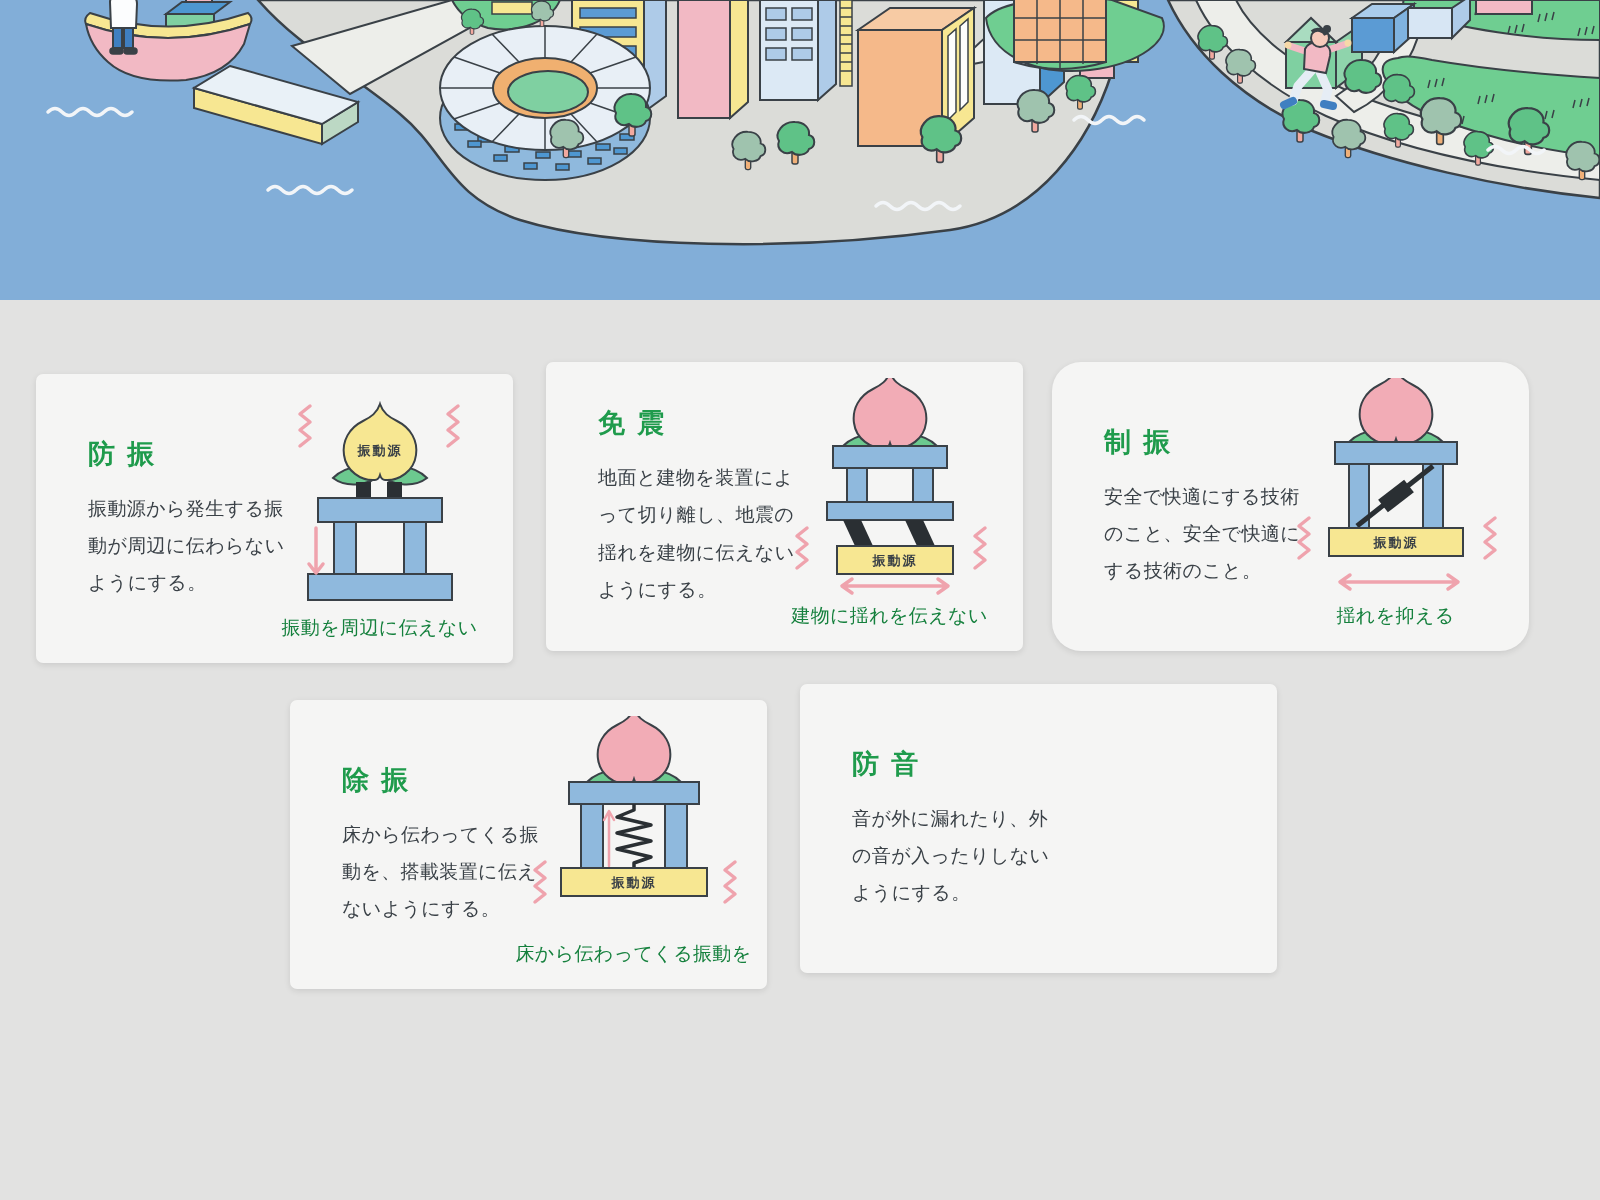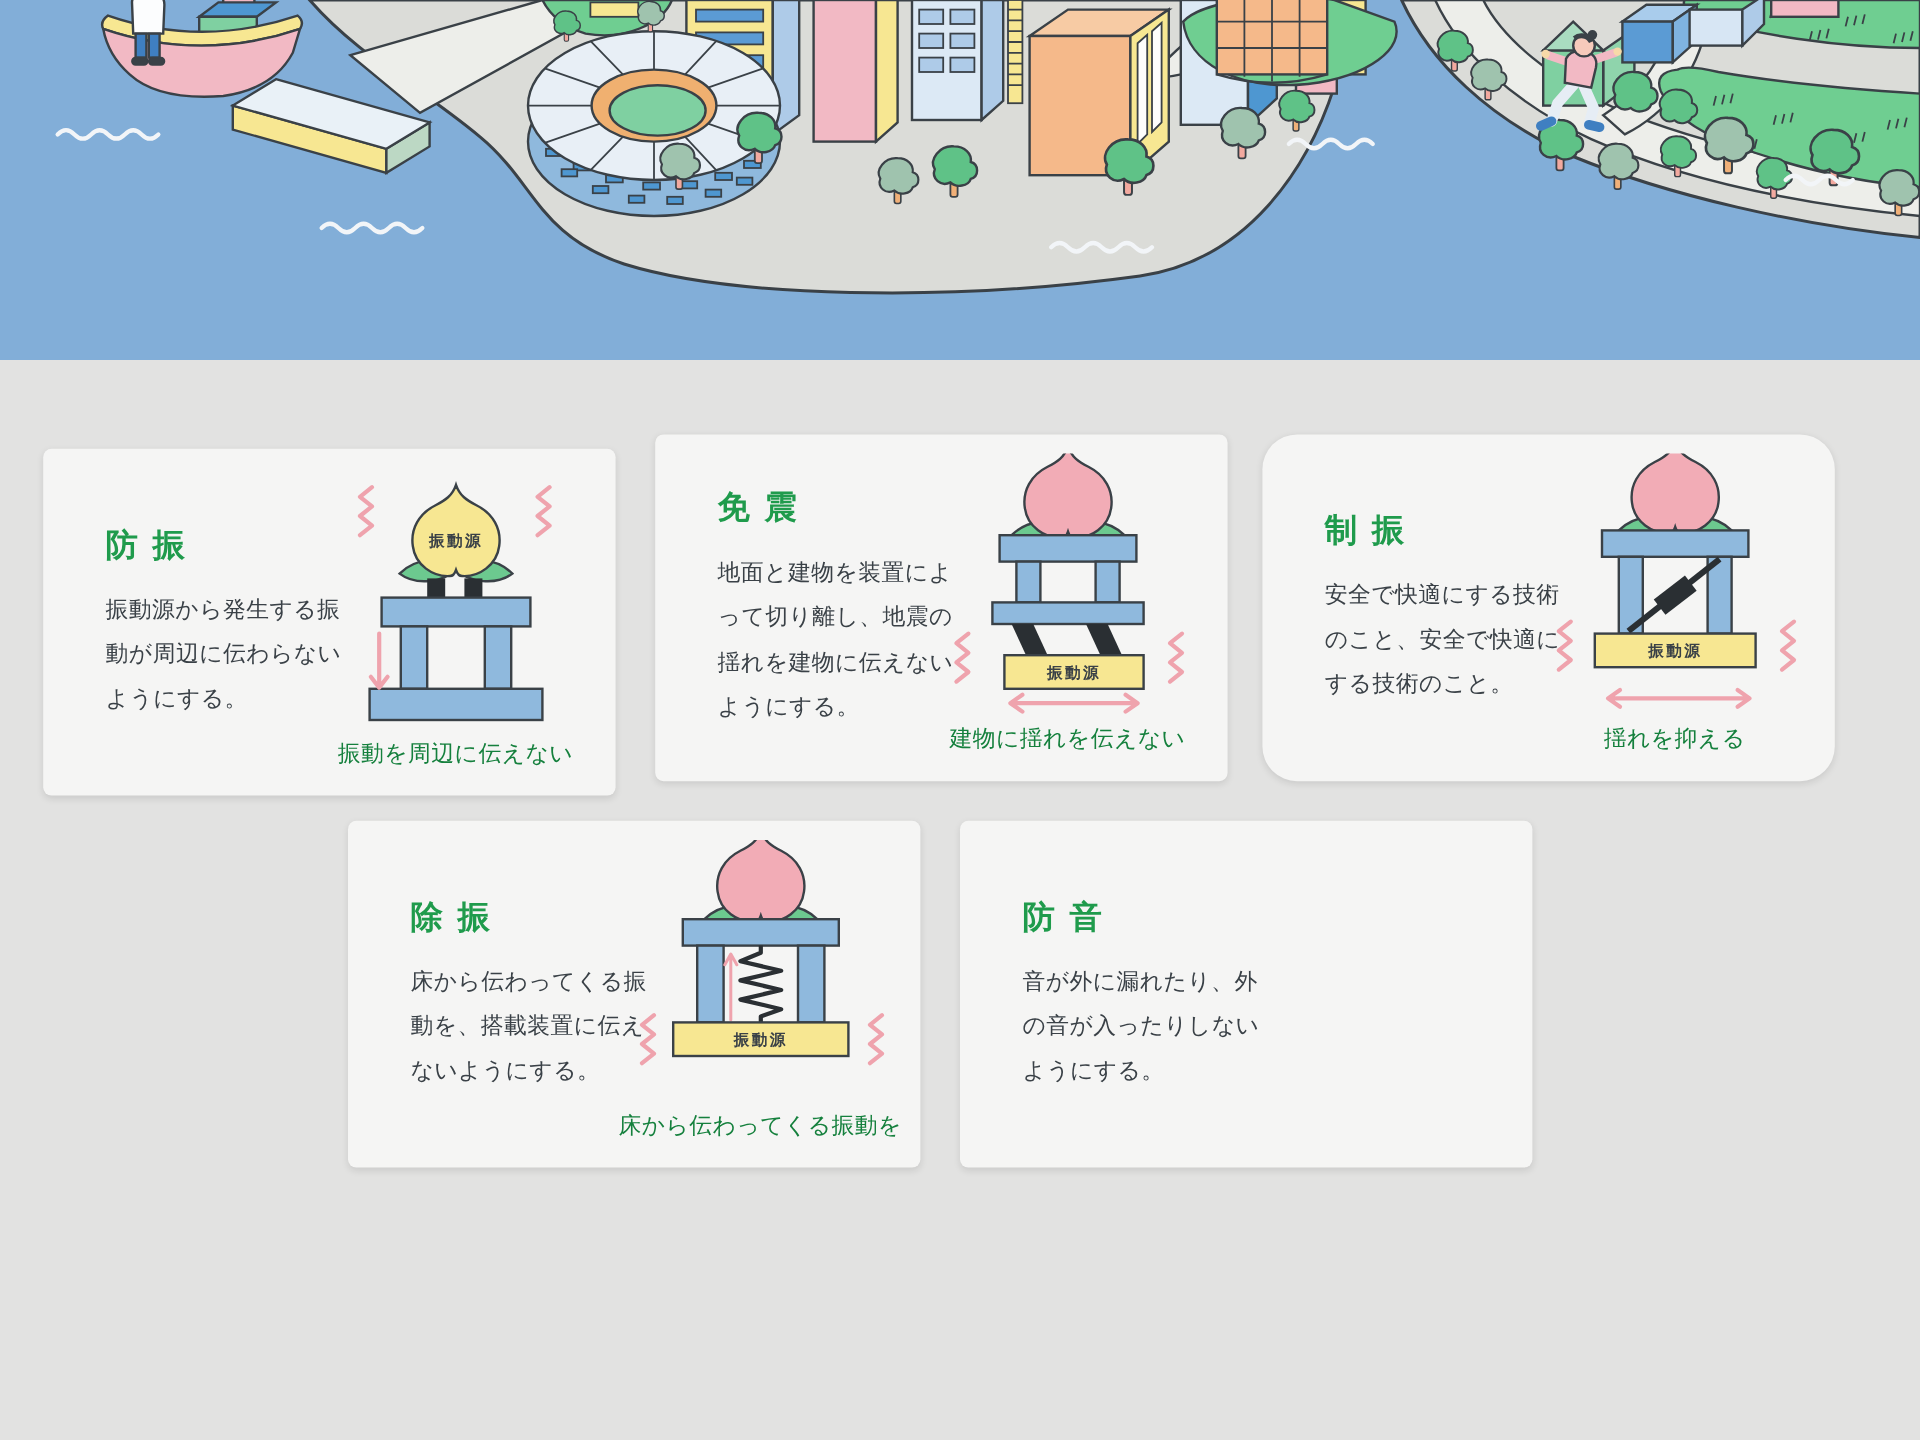--- a/index.html
+++ b/index.html
@@ -387,21 +387,21 @@
       <rect class="o" fill="#F7E792" x="38" y="150" width="134" height="28"></rect>
       <text class="svg-label" x="105" y="169">振動源</text>
       <use href="#zig" class="pink-line" transform="translate(12,140)"></use>
       <use href="#zig" class="pink-line" transform="translate(198,140)"></use>
       <path class="pink-line" d="M50,204 L166,204 M59,197 L49,204 L59,211 M157,197 L167,204 L157,211"></path>
     </svg>
     <div class="card-caption">揺れを抑える</div>
   </div>
 </div>
 
-<div class="card" style="left:290px;top:684px;">
+<div class="card" style="left:290px;top:700px;">
   <div class="card-text">
     <h2 class="card-title">除振</h2>
     <p class="card-desc">床から伝わってくる振動を、搭載装置に伝えないようにする。</p>
   </div>
   <div class="card-fig">
     <svg width="210" height="220" viewBox="0 0 210 220">
       <use href="#leaves" class="o" fill="#6CC98F" transform="translate(105,64)"></use>
       <use href="#peach" class="o" fill="#F2ACB6" transform="translate(105,38)"></use>
       <rect class="o" fill="#8FB9DD" x="40" y="66" width="130" height="22"></rect>
       <rect class="o" fill="#8FB9DD" x="52" y="88" width="22" height="64"></rect>

